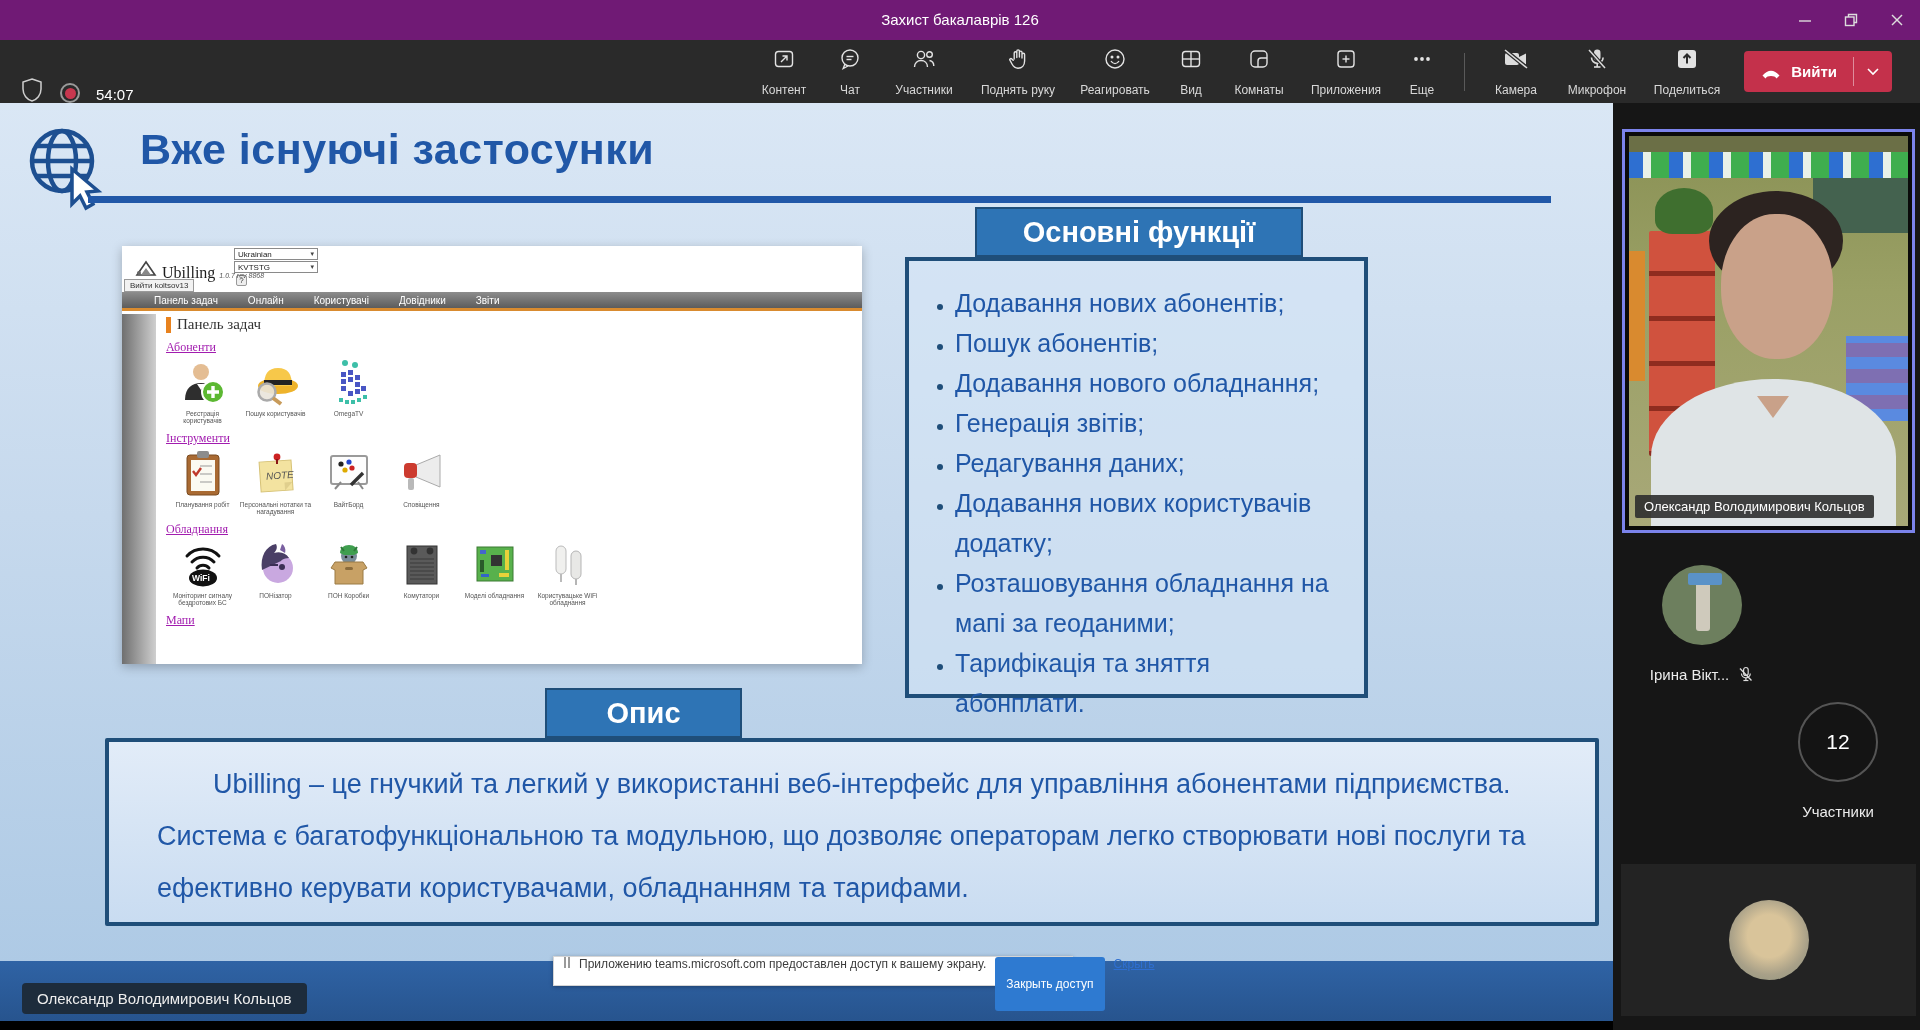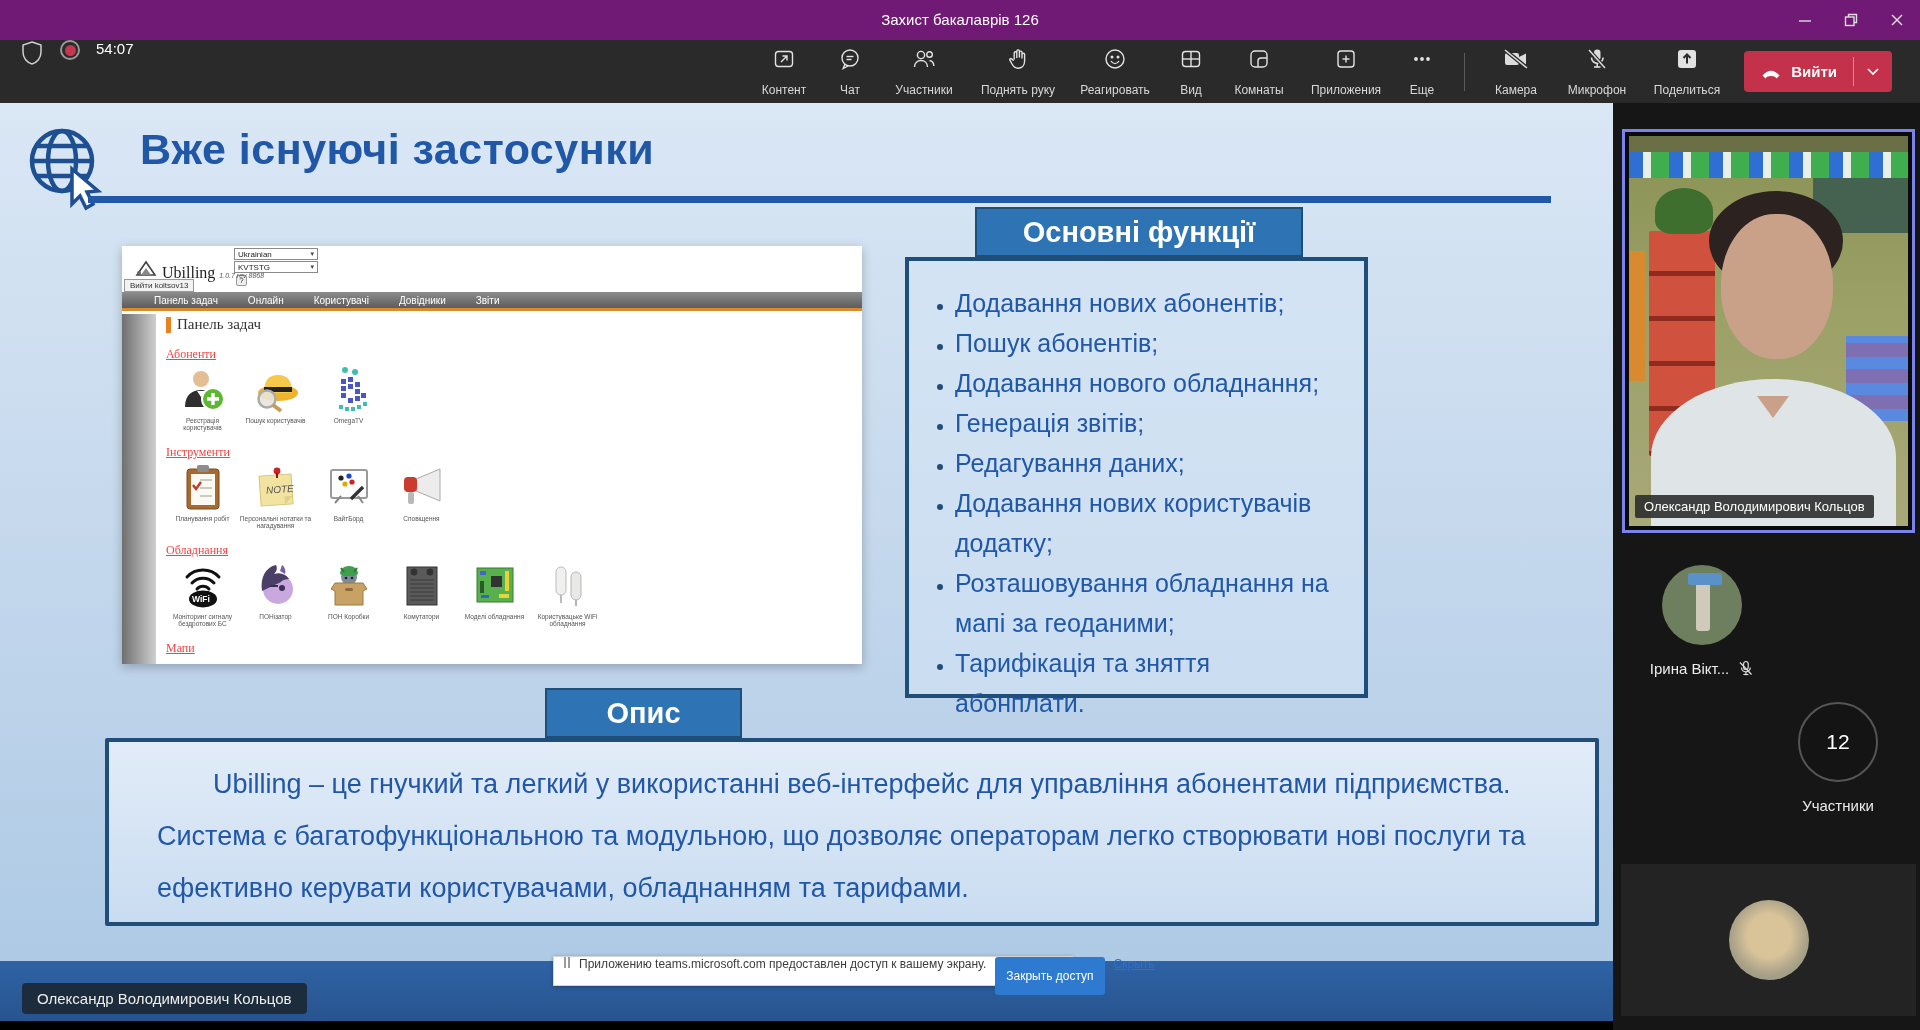--- a/index.html
+++ b/index.html
@@ -9,21 +9,21 @@
   
   #titlebar { position:absolute; left:0; top:0; width:1920px; height:40px; background:#701a75; }
   #titlebar .wtitle { position:absolute; left:0; right:0; top:0; height:40px; line-height:40px;
                       text-align:center; color:#fff; font-size:15px; }
   .win-controls { position:absolute; right:0; top:0; height:40px; display:flex; }
   .win-btn { width:46px; height:40px; display:flex; align-items:center; justify-content:center; }
   .win-btn svg { stroke:#ddd; fill:none; stroke-width:1.4; }
 
   
   #toolbar { position:absolute; left:0; top:40px; width:1920px; height:63px; background:#2a2a2a; }
-  .tb-left { position:absolute; left:20px; top:0; height:63px; display:flex; align-items:flex-start; gap:16px; }
+  .tb-left { position:absolute; left:20px; top:0; height:63px; display:flex; align-items:flex-end; gap:16px; }
   .rec-ring { width:20px; height:20px; border-radius:50%; border:2px solid #9a9a9a;
               display:flex; align-items:center; justify-content:center; }
   .rec-dot  { width:11px; height:11px; border-radius:50%; background:#c8374f; }
   .tb-timer { color:#fff; font-size:15px; }
   .tb-btns { position:absolute; left:748px; top:0; height:63px; display:flex; align-items:center; }
   .tb-btn { height:75px; display:flex; flex-direction:column; align-items:center; justify-content:center; gap:12px; }
   .tb-btn svg { stroke:#e3e3e3; fill:none; stroke-width:1.4; }
   .tb-btn .lbl { font-size:12px; color:#d8d8d8; white-space:nowrap; }
   .tb-sep { width:1px; height:38px; background:#5a5a5a; margin:0 14px; }
   #leave-group { position:absolute; right:28px; top:11px; height:41px; display:flex;
@@ -63,21 +63,21 @@
                    font-size:15px; padding:7px 15px; border-radius:4px; }
 
   
   #notif { position:absolute; left:553px; top:853px; width:520px; height:30px; background:#fff;
            border:1px solid #d5d5d5; box-shadow:0 1px 4px rgba(0,0,0,.3);
            display:flex; align-items:flex-start; gap:9px; padding:0 10px; }
   #notif .pause { display:flex; gap:2px; }
   #notif .pause i { display:block; width:2px; height:11px; background:#9a9a9a; }
   #notif .ntext { font-size:12px; color:#3c3c3c; white-space:nowrap; }
   #notif .nbtn { background:#2e7ad1; color:#fff; font-size:12px; border:none; border-radius:3px;
-                 padding:12px 11px; white-space:nowrap; }
+                 padding:20px 11px; white-space:nowrap; }
   #notif .nlink { color:#2e6fd1; font-size:12px; text-decoration:underline; white-space:nowrap; }
 
   
   #ub { position:absolute; left:122px; top:143px; width:740px; height:418px; background:#fff;
         box-shadow:0 3px 10px rgba(0,0,0,.25); font-family:"Liberation Sans",sans-serif; }
   #ub-selects { position:absolute; left:112px; top:2px; width:84px; }
   .ub-select { height:12px; border:1px solid #8a8a8a; background:#fff; font-size:8px; color:#222;
                display:flex; align-items:center; justify-content:space-between; padding:0 3px; margin-bottom:1px; }
   .ub-select .car { font-size:7px; color:#444; }
   #ub-help { position:absolute; left:114px; top:29px; width:11px; height:11px; border:1px solid #999;
@@ -90,22 +90,22 @@
   #ub-menubar { position:absolute; left:0; top:46px; width:740px; height:19px;
                 background:linear-gradient(180deg,#8d8d8d,#5c5c5c); border-bottom:3px solid #d98b2f;
                 display:flex; align-items:center; gap:30px; padding-left:32px; }
   #ub-menubar .mi { font-size:10px; color:#fff; white-space:nowrap; }
   #ub-strip { position:absolute; left:0; top:68px; width:34px; height:350px;
               background:linear-gradient(90deg,#6f6f6f,#cfcfcf); }
   #ub-content { position:absolute; left:44px; top:70px; right:8px; }
   #ub-pagetitle { display:flex; align-items:center; gap:6px; }
   #ub-pagetitle .obar { width:5px; height:16px; background:#e8821e; }
   #ub-pagetitle .ptxt { font-family:"Liberation Serif",serif; font-size:15px; color:#333; }
-  .ub-sec { font-family:"Liberation Serif",serif; font-size:12px; color:#ef4444;
-            text-decoration:underline; margin-top:14px; }
+  .ub-sec { font-family:"Liberation Serif",serif; font-size:12px; color:#a21caf;
+            text-decoration:underline; margin-top:7px; }
   .ub-row { display:flex; margin-top:3px; }
   .ub-item { width:73px; display:flex; flex-direction:column; align-items:center; }
   .ub-item .cap { font-size:6.5px; color:#555; text-align:center; line-height:7px; margin-top:4px; }
 
   
   #sidebar { position:absolute; left:1613px; top:103px; width:307px; height:927px; background:#161616; }
   #presenter { position:absolute; left:9px; top:26px; width:293px; height:404px;
                border:3px solid #7b83eb; background:#0a0a0a; padding:4px; }
   #presenter-photo { position:relative; width:100%; height:100%; overflow:hidden;
                      background:linear-gradient(180deg,#8a9155 0%,#9aa065 40%,#a8a878 100%); }
@@ -125,21 +125,21 @@
   .ph-shirt { position:absolute; left:22px; bottom:-8px; width:245px; height:155px; background:#dfe4e6;
               border-radius:55% 55% 0 0; }
   .ph-collar { position:absolute; left:128px; bottom:108px; width:0; height:0;
                border-left:16px solid transparent; border-right:16px solid transparent;
                border-top:22px solid #c9a189; }
   #presenter-name { position:absolute; left:6px; bottom:8px; background:rgba(45,45,45,.9); color:#fff;
                     font-size:13px; padding:4px 9px; border-radius:2px; white-space:nowrap; }
 
   .pcell { position:absolute; width:140px; display:flex; flex-direction:column; align-items:center; }
   .pav { width:80px; height:80px; border-radius:50%; }
-  .pname-row { margin-top:15px; display:flex; align-items:center; gap:8px; }
+  .pname-row { margin-top:21px; display:flex; align-items:center; gap:8px; }
   .pname { color:#ececec; font-size:15px; white-space:nowrap; }
   .av-irina   { background:linear-gradient(170deg,#8ea376 0%,#6375522 40%,#5d6e52 100%),#6d7f5e;
                 background-color:#6d7f5e; position:relative; overflow:hidden; }
   .av-irina::before { content:""; position:absolute; left:34px; top:14px; width:14px; height:52px;
                       background:#cfcabc; border-radius:3px; }
   .av-irina::after { content:""; position:absolute; left:26px; top:8px; width:34px; height:12px;
                      background:#5a92c8; border-radius:2px; }
   .av-natalia { background:radial-gradient(circle at 50% 42%,#caa58c 0 32%,#7a5f4c 60%,#5c4636 100%); }
   .av-oleksii { background:linear-gradient(200deg,#d6dadd 0%,#b9bfc5 45%,#8f969e 100%); position:relative; overflow:hidden; }
   .av-oleksii::before { content:""; position:absolute; left:28px; top:10px; width:26px; height:26px;

